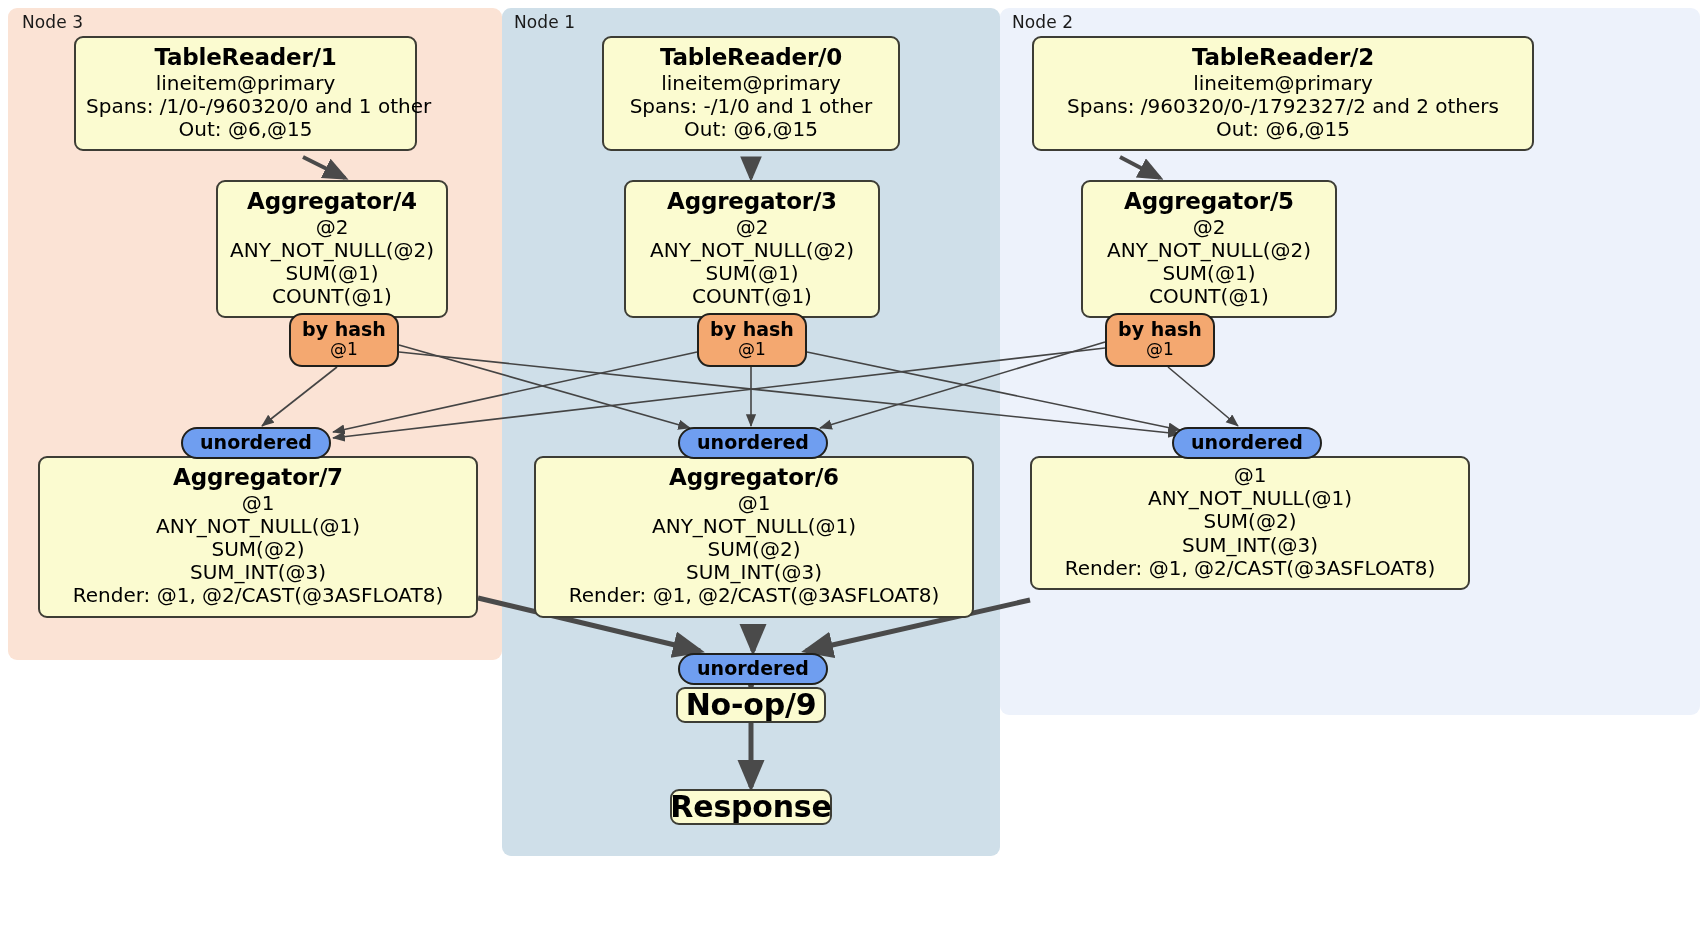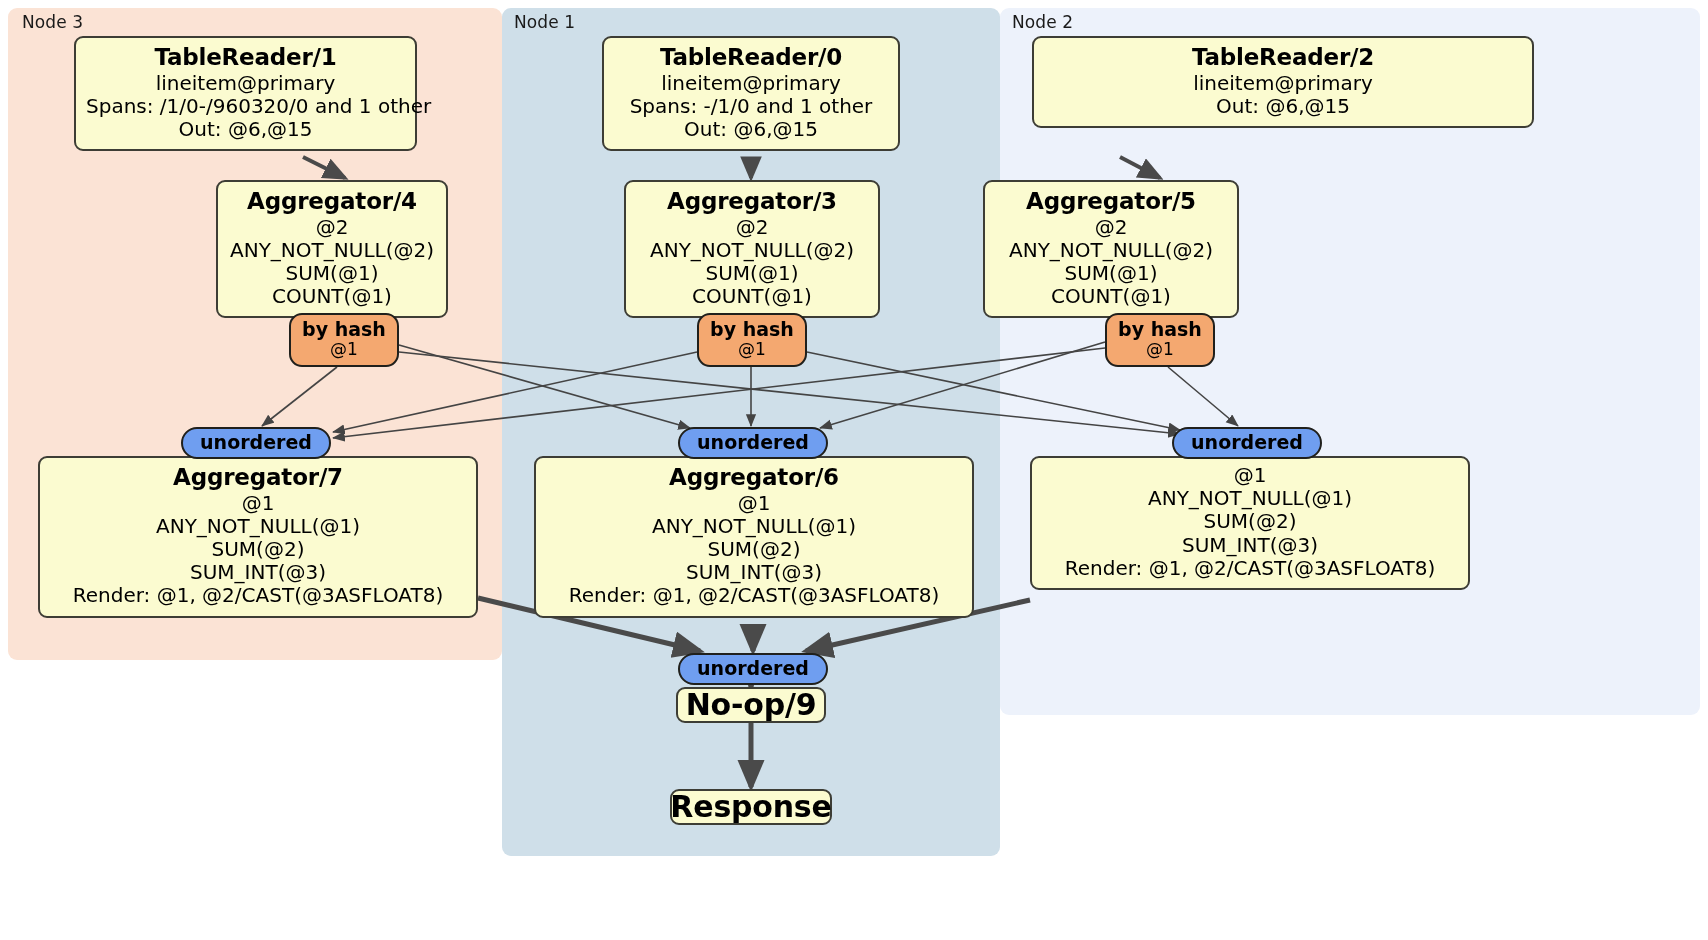--- a/index.html
+++ b/index.html
@@ -150,37 +150,38 @@
       </div>
       <div class="proc" style="left: 602px; top: 36px; width: 298px;">
         <span class="title">TableReader/0</span>
         <span class="line">lineitem@primary</span>
         <span class="line">Spans: -/1/0 and 1 other</span>
         <span class="line">Out: @6,@15</span>
       </div>
       <div class="proc" style="left: 1032px; top: 36px; width: 502px;">
         <span class="title">TableReader/2</span>
         <span class="line">lineitem@primary</span>
+        <span class="line">Spans: /960320/0-/1792327/2 and 2 others</span>
         <span class="line">Out: @6,@15</span>
       </div>
       <div class="proc" style="left: 216px; top: 180px; width: 232px;">
         <span class="title">Aggregator/4</span>
         <span class="line">@2</span>
         <span class="line">ANY_NOT_NULL(@2)</span>
         <span class="line">SUM(@1)</span>
         <span class="line">COUNT(@1)</span>
       </div>
       <div class="proc" style="left: 624px; top: 180px; width: 256px;">
         <span class="title">Aggregator/3</span>
         <span class="line">@2</span>
         <span class="line">ANY_NOT_NULL(@2)</span>
         <span class="line">SUM(@1)</span>
         <span class="line">COUNT(@1)</span>
       </div>
-      <div class="proc" style="left: 983px; top: 180px; width: 256px;">
+      <div class="proc" style="left: 1081px; top: 180px; width: 256px;">
         <span class="title">Aggregator/5</span>
         <span class="line">@2</span>
         <span class="line">ANY_NOT_NULL(@2)</span>
         <span class="line">SUM(@1)</span>
         <span class="line">COUNT(@1)</span>
       </div>
       <div class="proc" style="left: 38px; top: 456px; width: 440px;">
         <span class="title">Aggregator/7</span>
         <span class="line">@1</span>
         <span class="line">ANY_NOT_NULL(@1)</span>

